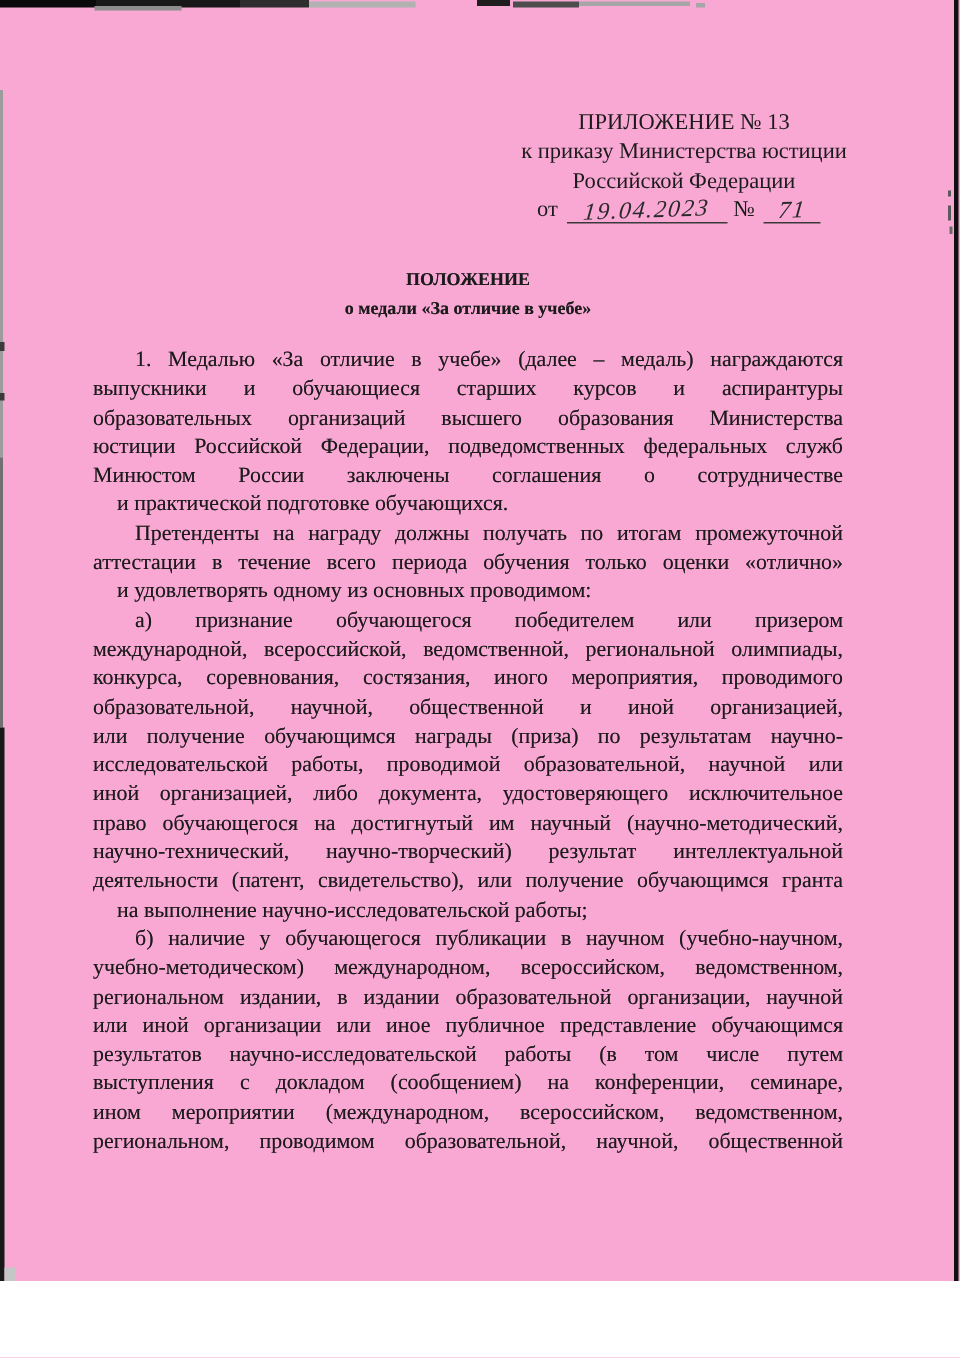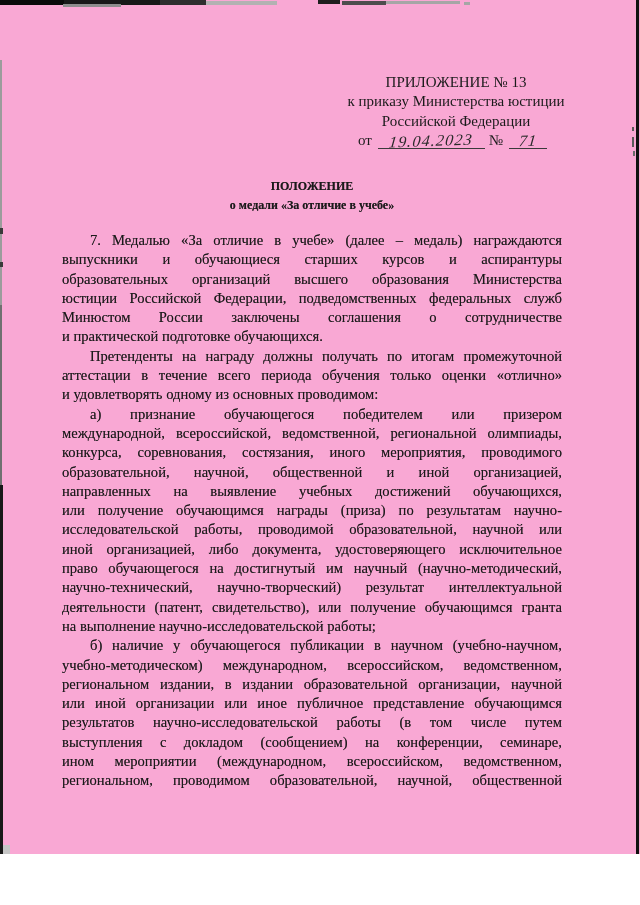--- a/index.html
+++ b/index.html
@@ -30,21 +30,21 @@
     font-weight:bold;font-size:12px;line-height:19.3px;
     text-shadow:0 0 0.4px rgba(0,0,0,0.55);
   }
   
   .bodytext{
     position:absolute;left:62px;top:231px;width:500px;
     font-size:14.6px;line-height:19.3px;
     text-shadow:0 0 0.35px rgba(0,0,0,0.5);
   }
   .line{text-align:justify;text-align-last:justify;height:19.3px;overflow:hidden;}
-  .line.para-end{text-align-last:left;}
+  .line.para-end{text-align-last:left;margin-left:16px;}
   .line.para-start{text-indent:28px;}
 </style>
 </head>
 <body>
 
 <div class="page">
 
   <div>
       <div class="artifact" style="left: 0px; top: 0px; width: 64px; height: 5px; background: rgb(10, 10, 10);"></div>
       <div class="artifact" style="left: 64px; top: 0px; width: 96px; height: 5px; background: rgb(24, 24, 24);"></div>
@@ -80,34 +80,33 @@
       <span>от</span><span class="uline"><span class="hw">19.04.2023</span></span><span>№</span><span class="uline uline-num"><span class="hw">71</span></span>
     </div>
   </div>
 
   <div class="title">
     <div>ПОЛОЖЕНИЕ</div>
     <div>о медали «За отличие в учебе»</div>
   </div>
 
   <div class="bodytext">
-      <div class="line para-start">7. Медалью «За отличие в учебе» (далее – медаль) награждаются</div>
+      <div class="line para-start">1. Медалью «За отличие в учебе» (далее – медаль) награждаются</div>
       <div class="line">выпускники и обучающиеся старших курсов и аспирантуры</div>
       <div class="line">образовательных организаций высшего образования Министерства</div>
       <div class="line">юстиции Российской Федерации, подведомственных федеральных служб</div>
       <div class="line">Минюстом России заключены соглашения о сотрудничестве</div>
       <div class="line para-end">и практической подготовке обучающихся.</div>
       <div class="line para-start">Претенденты на награду должны получать по итогам промежуточной</div>
       <div class="line">аттестации в течение всего периода обучения только оценки «отлично»</div>
       <div class="line para-end">и удовлетворять одному из основных проводимом:</div>
       <div class="line para-start">а) признание обучающегося победителем или призером</div>
       <div class="line">международной, всероссийской, ведомственной, региональной олимпиады,</div>
       <div class="line">конкурса, соревнования, состязания, иного мероприятия, проводимого</div>
       <div class="line">образовательной, научной, общественной и иной организацией,</div>
-      <div class="line">направленных на выявление учебных достижений обучающихся,</div>
       <div class="line">или получение обучающимся награды (приза) по результатам научно-</div>
       <div class="line">исследовательской работы, проводимой образовательной, научной или</div>
       <div class="line">иной организацией, либо документа, удостоверяющего исключительное</div>
       <div class="line">право обучающегося на достигнутый им научный (научно-методический,</div>
       <div class="line">научно-технический, научно-творческий) результат интеллектуальной</div>
       <div class="line">деятельности (патент, свидетельство), или получение обучающимся гранта</div>
       <div class="line para-end">на выполнение научно-исследовательской работы;</div>
       <div class="line para-start">б) наличие у обучающегося публикации в научном (учебно-научном,</div>
       <div class="line">учебно-методическом) международном, всероссийском, ведомственном,</div>
       <div class="line">региональном издании, в издании образовательной организации, научной</div>

